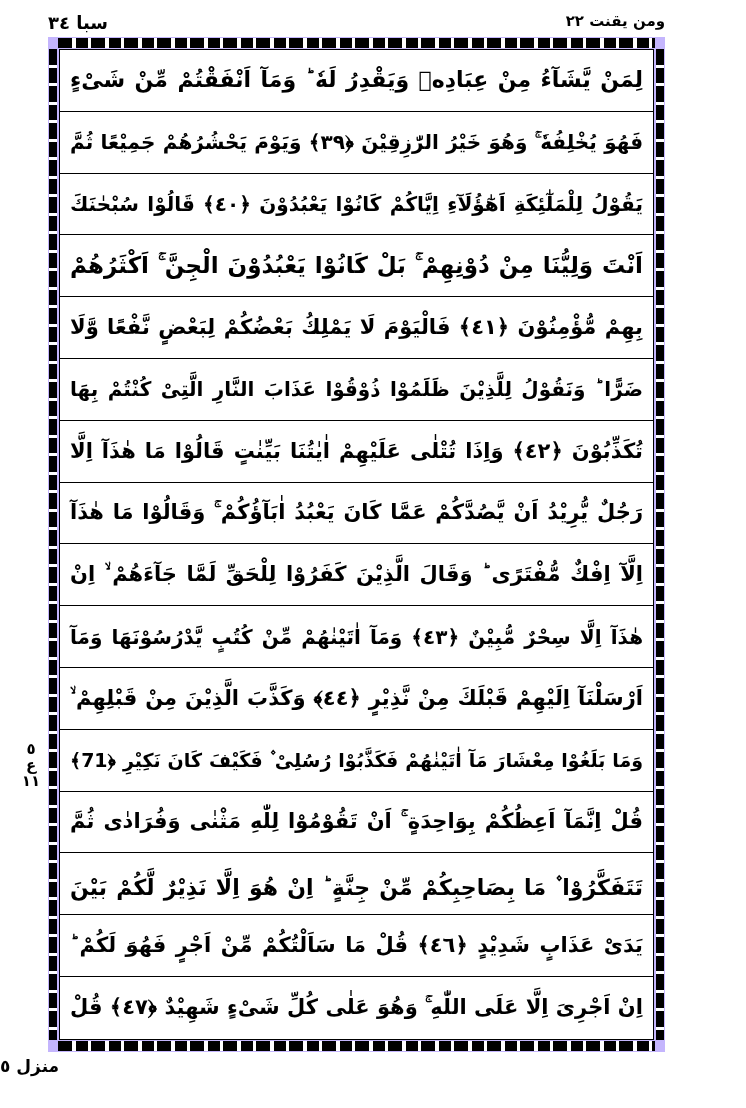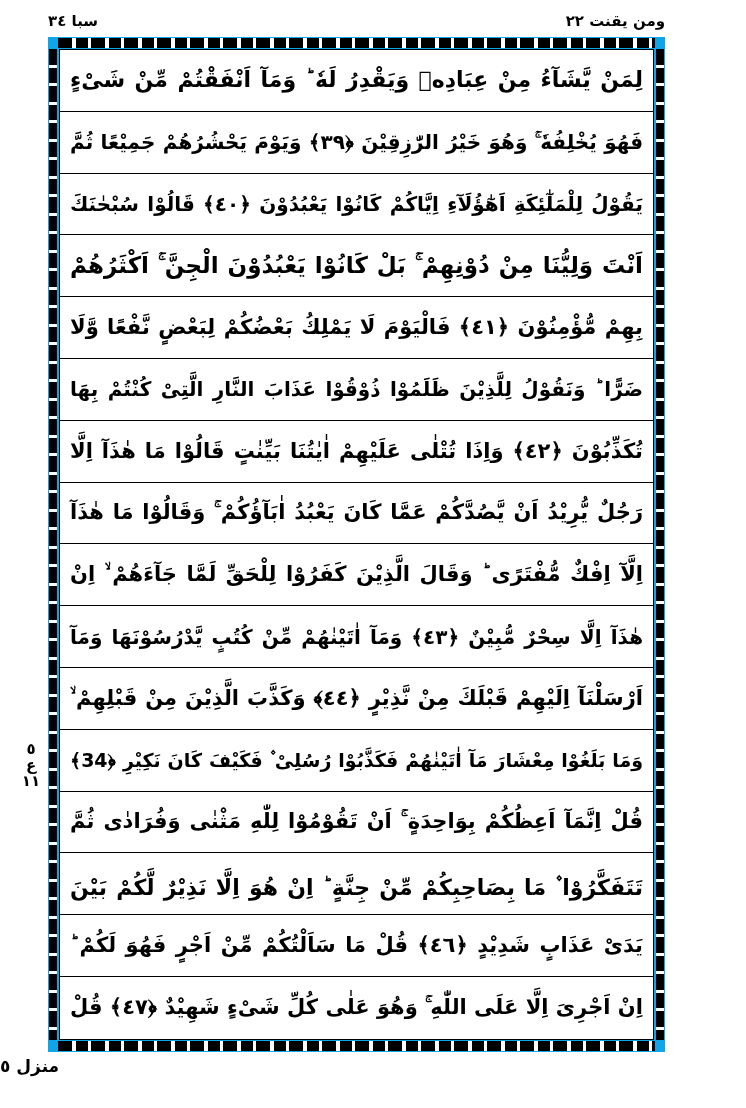--- a/index.html
+++ b/index.html
@@ -1,25 +1,25 @@
 <!DOCTYPE html>
 <html><head>
 <meta charset="utf-8">
 <style>
   html, body { margin:0; padding:0; background:#ffffff; }
   body { width:746px; height:1108px; position:relative; overflow:hidden;
          font-family:"DejaVu Sans", sans-serif; color:#000; }
 
   .header { position:absolute; top:10px; left:48px; width:617px; height:26px; }
-  .hdr-left { position:absolute; left:0; top:2px; font-size:15px; font-weight:bold; direction:rtl; }
+  .hdr-left { position:absolute; left:0; top:2px; font-size:18px; font-weight:bold; direction:rtl; }
   .hdr-center { position:absolute; left:0; right:0; text-align:center; top:-4px; font-size:24px; font-weight:bold; direction:rtl;margin-top:32px; }
   .hdr-right { position:absolute; right:0; top:2px; font-size:15px; font-weight:bold; direction:rtl;text-align:center; }
 
   .frame { position:absolute; left:48px; top:37px; width:617px; height:1015px;
-           background:#0ea5e9; box-sizing:border-box; }
+           background:#c4b5fd; box-sizing:border-box; }
   .frame-ornament-h { position:absolute; left:10px; right:10px; height:10px;
            background:repeating-linear-gradient(90deg,#000 0 14px,#fff 14px 18px,#000 18px 30px,#fff 30px 33px); }
   .frame-ornament-v { position:absolute; top:12px; bottom:12px; width:8px;
            background:repeating-linear-gradient(180deg,#000 0 16px,#fff 16px 19px,#000 19px 34px,#fff 34px 37px); }
   .inner { position:absolute; left:11px; top:12px; right:11px; bottom:12px;
            background:#fff; border:1.5px solid #000; box-sizing:border-box; }
 
   .line { height:61.8px; border-bottom:1.2px solid #000; box-sizing:border-box;
           display:flex; align-items:center; justify-content:space-between;
           direction:rtl; padding:0 10px; overflow:hidden; }
@@ -83,21 +83,21 @@
     <div class="line">
         <span class="line-text" style="width: 100%; font-size: 21px;">اِلَّآ اِفْكٌ مُّفْتَرًى ؕ وَقَالَ الَّذِيْنَ كَفَرُوْا لِلْحَقِّ لَمَّا جَآءَهُمْ ۙ اِنْ</span>
       </div>
     <div class="line">
         <span class="line-text" style="width: 100%; font-size: 20px;">هٰذَآ اِلَّا سِحْرٌ مُّبِيْنٌ ﴿٤٣﴾ وَمَآ اٰتَيْنٰهُمْ مِّنْ كُتُبٍ يَّدْرُسُوْنَهَا وَمَآ</span>
       </div>
     <div class="line">
         <span class="line-text" style="width: 100%; font-size: 21px;">اَرْسَلْنَآ اِلَيْهِمْ قَبْلَكَ مِنْ نَّذِيْرٍ ﴿٤٤﴾ وَكَذَّبَ الَّذِيْنَ مِنْ قَبْلِهِمْ ۙ</span>
       </div>
     <div class="line">
-        <span class="line-text" style="width: 100%; font-size: 19px;">وَمَا بَلَغُوْا مِعْشَارَ مَآ اٰتَيْنٰهُمْ فَكَذَّبُوْا رُسُلِیْ ۫ فَكَيْفَ كَانَ نَكِيْرِ ﴿34﴾</span>
+        <span class="line-text" style="width: 100%; font-size: 19px;">وَمَا بَلَغُوْا مِعْشَارَ مَآ اٰتَيْنٰهُمْ فَكَذَّبُوْا رُسُلِیْ ۫ فَكَيْفَ كَانَ نَكِيْرِ ﴿71﴾</span>
       </div>
     <div class="line">
         <span class="line-text" style="width: 100%; font-size: 21px;">قُلْ اِنَّمَآ اَعِظُكُمْ بِوَاحِدَةٍ ۚ اَنْ تَقُوْمُوْا لِلّٰهِ مَثْنٰى وَفُرَادٰى ثُمَّ</span>
       </div>
     <div class="line">
         <span class="line-text" style="width: 100%; font-size: 22px; margin-top: 8px;">تَتَفَكَّرُوْا ۫ مَا بِصَاحِبِكُمْ مِّنْ جِنَّةٍ ؕ اِنْ هُوَ اِلَّا نَذِيْرٌ لَّكُمْ بَيْنَ</span>
       </div>
     <div class="line">
         <span class="line-text" style="width: 100%; font-size: 21px;">يَدَیْ عَذَابٍ شَدِيْدٍ ﴿٤٦﴾ قُلْ مَا سَاَلْتُكُمْ مِّنْ اَجْرٍ فَهُوَ لَكُمْ ؕ</span>
       </div>

